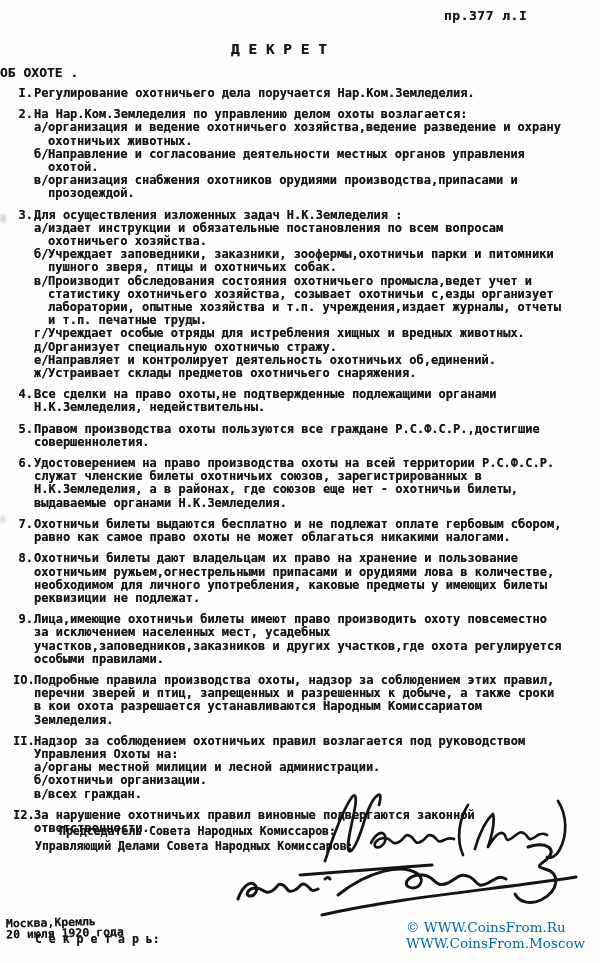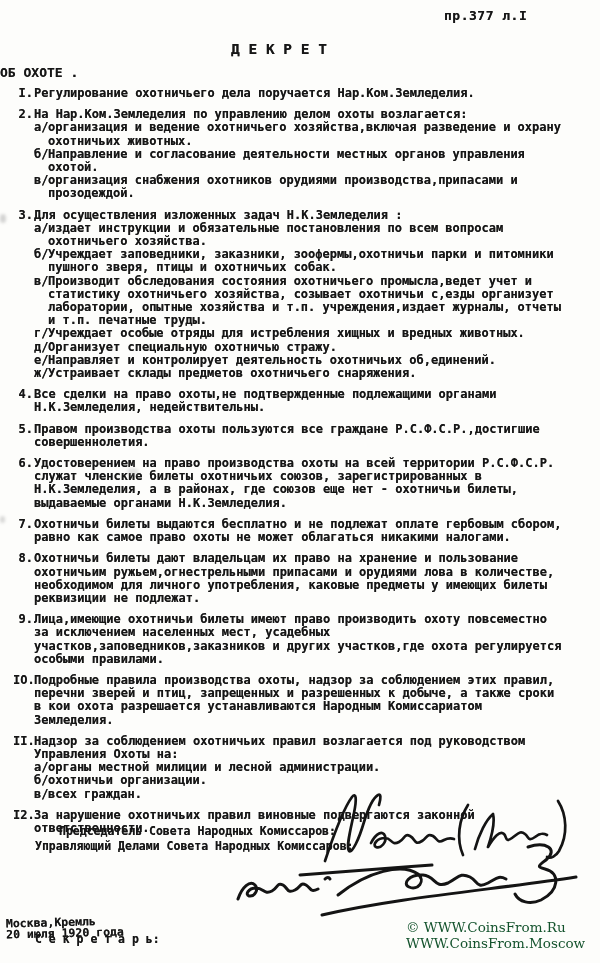--- a/index.html
+++ b/index.html
@@ -26,21 +26,21 @@
   .sig1 { top:824px; left:35px;padding-left:24px; }
   .sig2 { top:839px; left:35px; }
   .sig3 { top:932px; left:35px; }
 
   .sig-svg { position:absolute; }
   .lenin-svg { left:315px; top:789px; }
   .bonch-svg { left:230px; top:835px; }
   .sig-svg path { fill:none; stroke:#141414; stroke-linecap:round; stroke-linejoin:round; }
 
   .place-date { position:absolute; left:6px; top:917px; font-size:11.5px; line-height:10.5px; transform:rotate(-1.5deg); }
-  .watermark  { position:absolute; left:406px; top:920px; font-family:"DejaVu Serif", "Liberation Serif", serif; font-size:13.5px; line-height:15.5px; color:#14532d; }
+  .watermark  { position:absolute; left:406px; top:920px; font-family:"DejaVu Serif", "Liberation Serif", serif; font-size:13.5px; line-height:15.5px; color:#0369a1; }
 
   .smudge { position:absolute; background:#a9a9a9; border-radius:50%; filter:blur(1.5px); }
   .sm1 { left:0;   top:214px; width:6px;  height:9px; opacity:.5; }
   .sm2 { left:127px; top:468px; width:12px; height:7px; opacity:.3; }
   .sm3 { left:0;   top:516px; width:5px;  height:7px; opacity:.45; }
 </style>
 </head>
 <body>
 
 <div class="page">
@@ -50,21 +50,21 @@
   <div class="typew subtitle">ОБ ОХОТЕ .</div>
 
   <div class="typew body">
 
     <div class="item">
       <span class="num">I.</span><span>Регулирование охотничьего дела поручается Нар.Ком.Земледелия.</span>
     </div>
 
     <div class="item">
       <span class="num">2.</span><span>На Нар.Ком.Земледелия по управлению делом охоты возлагается:</span>
-      <div class="sub"><span class="lbl">а/</span><span>организация и ведение охотничьего хозяйства,включая разведение и охрану охотничьих животных.</span></div>
+      <div class="sub"><span class="lbl">а/</span><span>организация и ведение охотничьего хозяйства,ведение разведение и охрану охотничьих животных.</span></div>
       <div class="sub"><span class="lbl">б/</span><span>Направление и согласование деятельности местных органов управления охотой.</span></div>
       <div class="sub"><span class="lbl">в/</span><span>организация снабжения охотников орудиями производства,припасами и прозодеждой.</span></div>
     </div>
 
     <div class="item">
       <span class="num">3.</span><span>Для осуществления изложенных задач Н.К.Земледелия :</span>
       <div class="sub"><span class="lbl">а/</span><span>издает инструкции и обязательные постановления по всем вопросам охотничьего хозяйства.</span></div>
       <div class="sub"><span class="lbl">б/</span><span>Учреждает заповедники, заказники, зоофермы,охотничьи парки и питомники пушного зверя, птицы и охотничьих собак.</span></div>
       <div class="sub"><span class="lbl">в/</span><span>Производит обследования состояния охотничьего промысла,ведет учет и статистику охотничьего хозяйства, созывает охотничьи с,езды организует лаборатории, опытные хозяйства и т.п. учреждения,издает журналы, отчеты и т.п. печатные труды.</span></div>
       <div class="sub"><span class="lbl">г/</span><span>Учреждает особые отряды для истребления хищных и вредных животных.</span></div>

